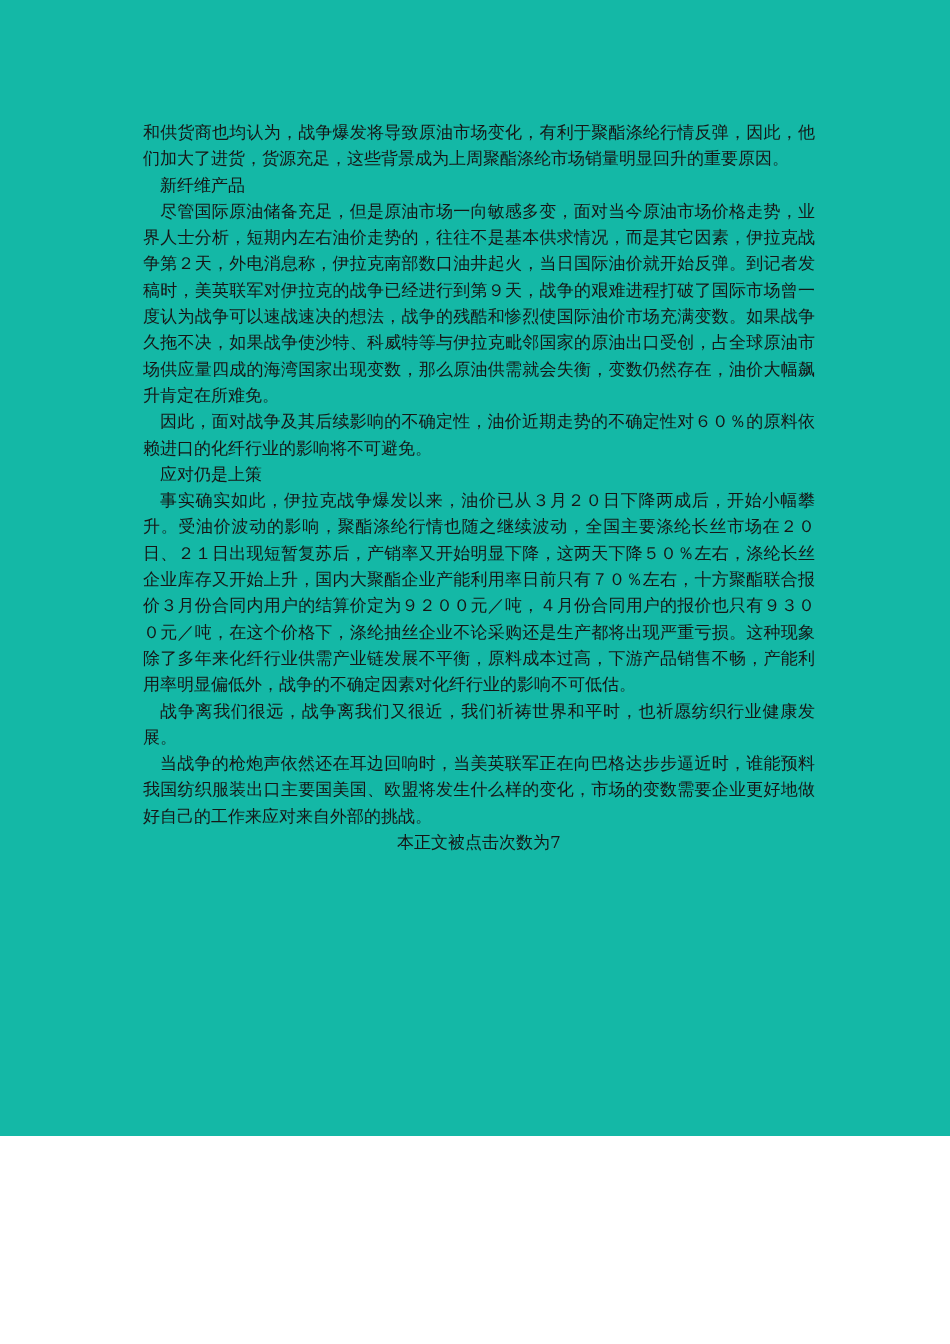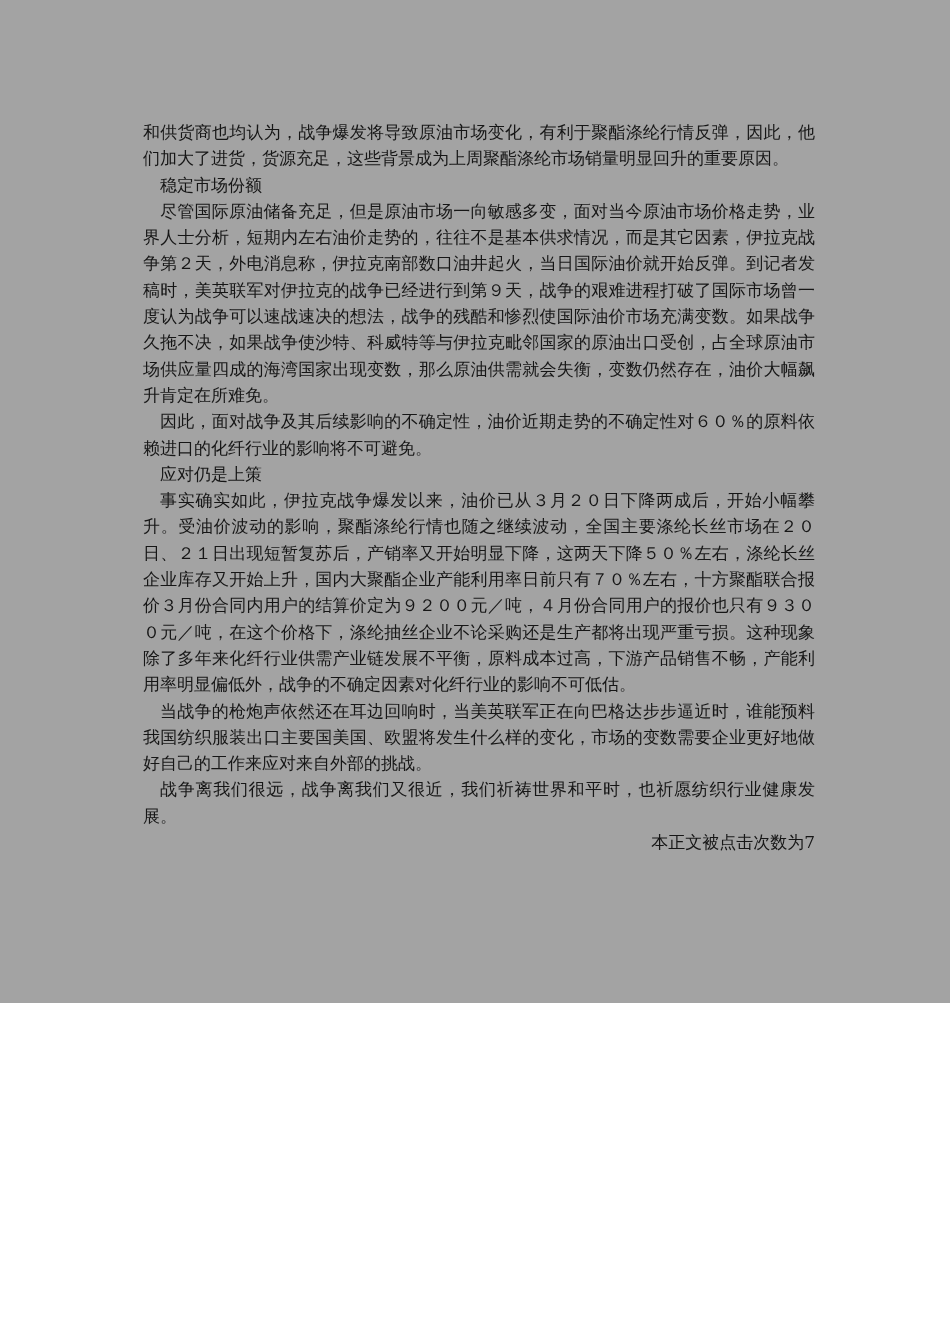--- a/index.html
+++ b/index.html
@@ -3,22 +3,22 @@
 <meta charset="utf-8">
 <style>
   html, body {
     margin: 0;
     padding: 0;
     background: #ffffff;
   }
   .page {
     position: relative;
     width: 950px;
-    height: 1003px;
-    background: #a3a3a3;
+    height: 1136px;
+    background: #14b8a6;
     overflow: hidden;
   }
   .content {
     position: absolute;
     left: 143px;
     top: 119px;
     width: 672px;
     font-family: "DejaVu Serif", "Liberation Serif", serif;
     font-size: 17px;
     line-height: 26.3px;
@@ -36,33 +36,33 @@
   }
   .content p.continuation {
     text-indent: 0;
   }
   .content p.heading {
     text-align: left;
   }
   .footer-line {
     margin-top: 44px;
     text-indent: 0;
-    text-align: right;
+    text-align: center;
   }
 </style>
 </head>
 <body>
 
 <div class="page">
   <div class="content">
     <div id="paragraph-container">
         <p class="continuation">和供货商也均认为，战争爆发将导致原油市场变化，有利于聚酯涤纶行情反弹，因此，他们加大了进货，货源充足，这些背景成为上周聚酯涤纶市场销量明显回升的重要原因。</p>
-        <p class="heading">稳定市场份额</p>
+        <p class="heading">新纤维产品</p>
         <p class="body">尽管国际原油储备充足，但是原油市场一向敏感多变，面对当今原油市场价格走势，业界人士分析，短期内左右油价走势的，往往不是基本供求情况，而是其它因素，伊拉克战争第２天，外电消息称，伊拉克南部数口油井起火，当日国际油价就开始反弹。到记者发稿时，美英联军对伊拉克的战争已经进行到第９天，战争的艰难进程打破了国际市场曾一度认为战争可以速战速决的想法，战争的残酷和惨烈使国际油价市场充满变数。如果战争久拖不决，如果战争使沙特、科威特等与伊拉克毗邻国家的原油出口受创，占全球原油市场供应量四成的海湾国家出现变数，那么原油供需就会失衡，变数仍然存在，油价大幅飙升肯定在所难免。</p>
         <p class="body">因此，面对战争及其后续影响的不确定性，油价近期走势的不确定性对６０％的原料依赖进口的化纤行业的影响将不可避免。</p>
         <p class="heading">应对仍是上策</p>
         <p class="body">事实确实如此，伊拉克战争爆发以来，油价已从３月２０日下降两成后，开始小幅攀升。受油价波动的影响，聚酯涤纶行情也随之继续波动，全国主要涤纶长丝市场在２０日、２１日出现短暂复苏后，产销率又开始明显下降，这两天下降５０％左右，涤纶长丝企业库存又开始上升，国内大聚酯企业产能利用率日前只有７０％左右，十方聚酯联合报价３月份合同内用户的结算价定为９２００元／吨，４月份合同用户的报价也只有９３００元／吨，在这个价格下，涤纶抽丝企业不论采购还是生产都将出现严重亏损。这种现象除了多年来化纤行业供需产业链发展不平衡，原料成本过高，下游产品销售不畅，产能利用率明显偏低外，战争的不确定因素对化纤行业的影响不可低估。</p>
+        <p class="body">战争离我们很远，战争离我们又很近，我们祈祷世界和平时，也祈愿纺织行业健康发展。</p>
         <p class="body">当战争的枪炮声依然还在耳边回响时，当美英联军正在向巴格达步步逼近时，谁能预料我国纺织服装出口主要国美国、欧盟将发生什么样的变化，市场的变数需要企业更好地做好自己的工作来应对来自外部的挑战。</p>
-        <p class="body">战争离我们很远，战争离我们又很近，我们祈祷世界和平时，也祈愿纺织行业健康发展。</p>
       </div>
     <p class="footer-line">本正文被点击次数为7</p>
   </div>
 </div>
 
 </body></html>

